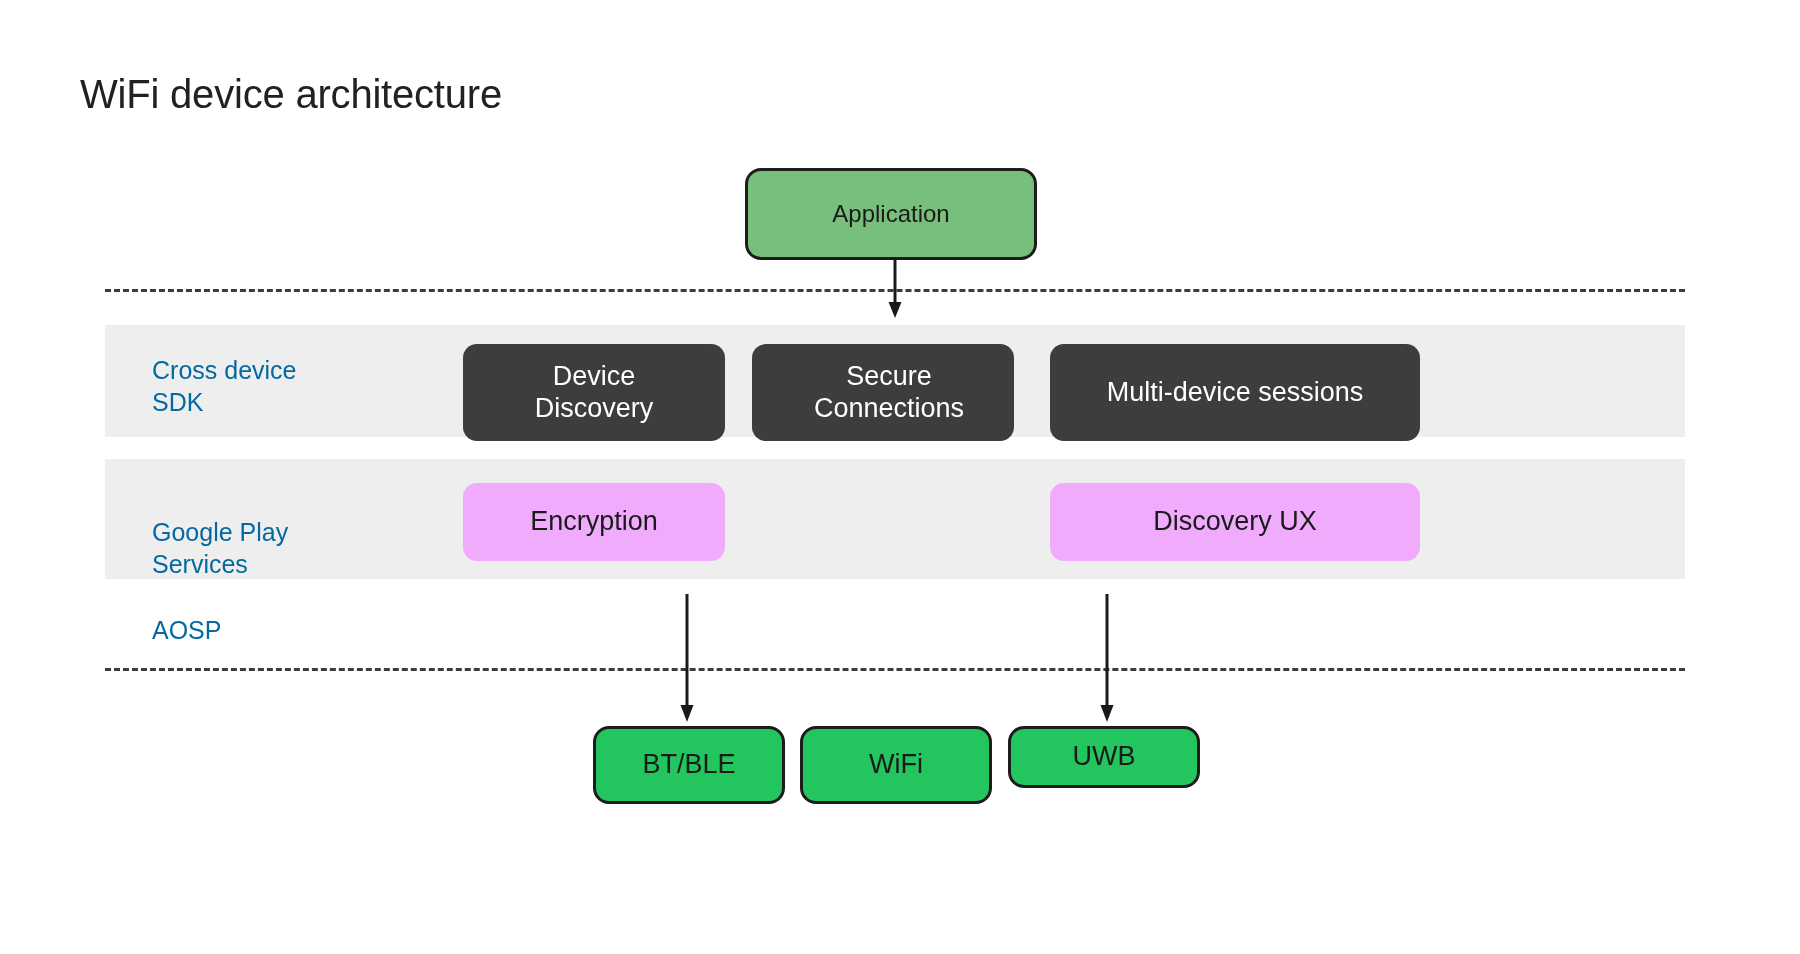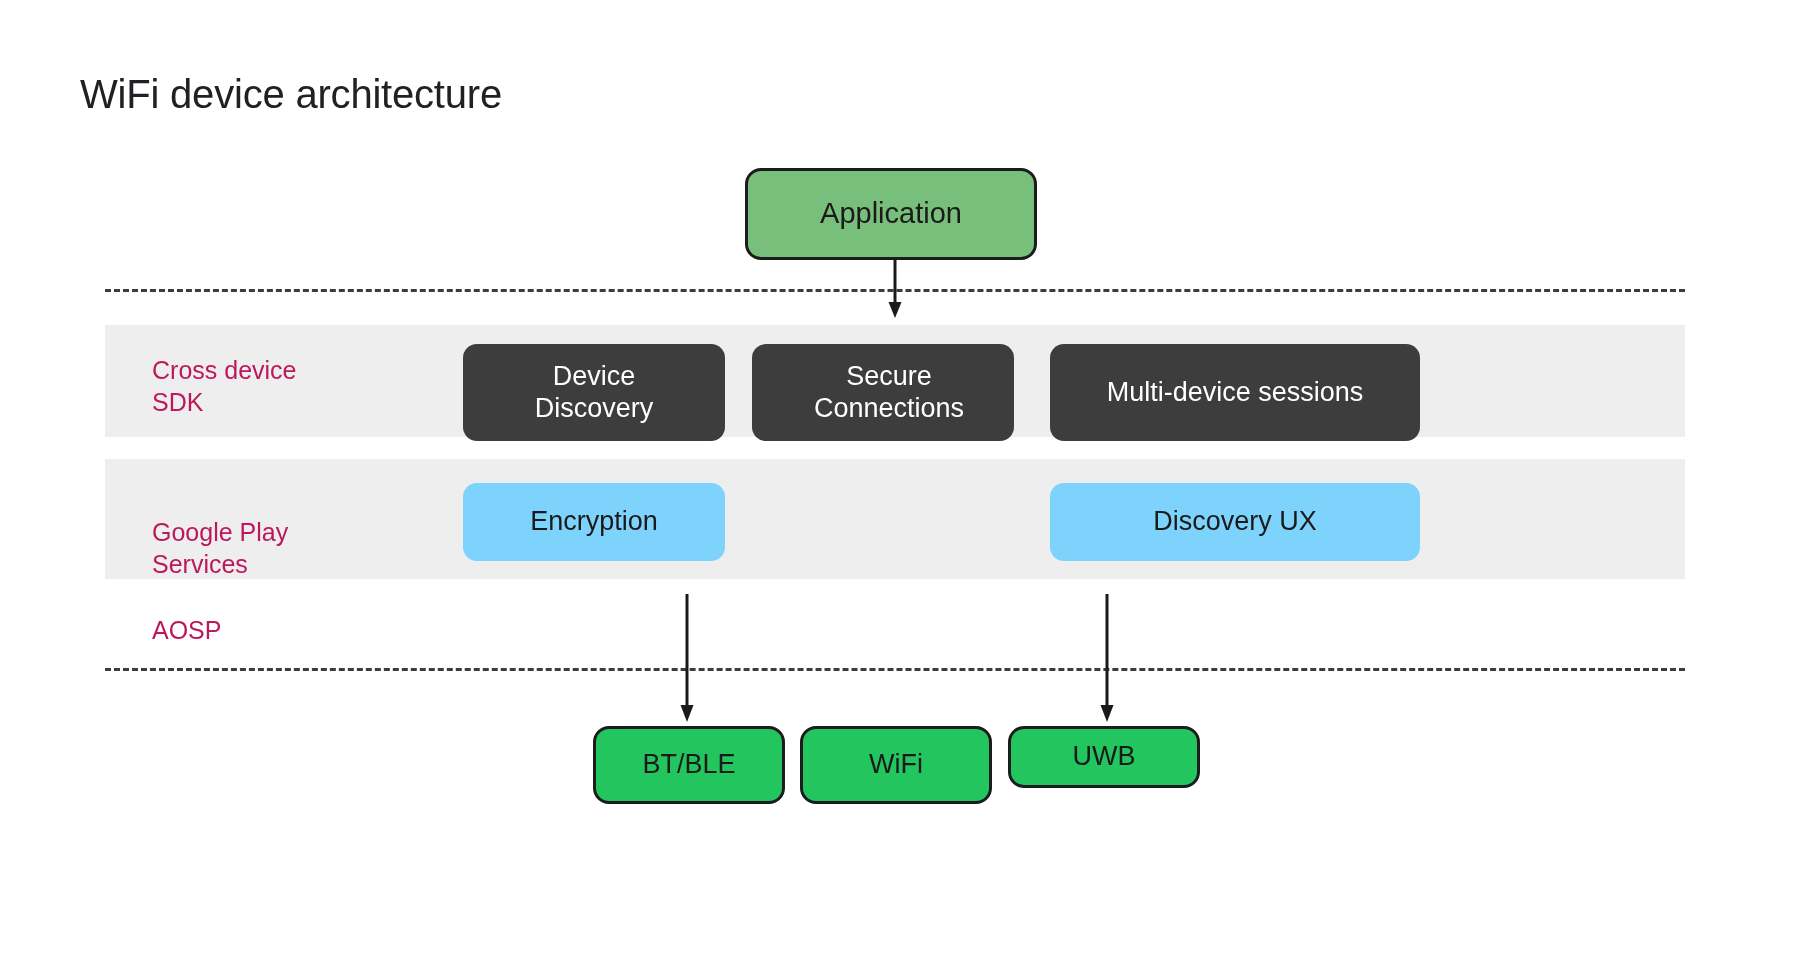--- a/index.html
+++ b/index.html
@@ -43,33 +43,33 @@
     justify-content: center;
     text-align: center;
     box-sizing: border-box;
     line-height: 1.16;
   }
 
   .node-app {
     background: #78bf7b;
     border: 3px solid #1c1c1c;
     border-radius: 16px;
-    font-size: 29px;
+    font-size: 24px;
     color: #1a1a1a;
   }
 
   .node-dark {
     background: #3d3d3d;
     border-radius: 14px;
     color: #ffffff;
     font-size: 27px;
   }
 
   .node-amber {
-    background: #7dd3fc;
+    background: #f0abfc;
     border-radius: 14px;
     color: #1a1a1a;
     font-size: 27px;
   }
 
   .node-radio {
     background: #22c55e;
     border: 3px solid #1c1c1c;
     border-radius: 16px;
     color: #1a1a1a;
@@ -80,21 +80,21 @@
   .band {
     position: absolute;
     background: #eeeeee;
     left: 105px;
     width: 1580px;
   }
 
   .band-label {
     position: absolute;
     font-size: 25px;
-    color: #be185d;
+    color: #0369a1;
     line-height: 1.26;
     white-space: pre-line;
   }
 
   
   .dashed {
     position: absolute;
     left: 105px;
     width: 1580px;
     height: 0;

